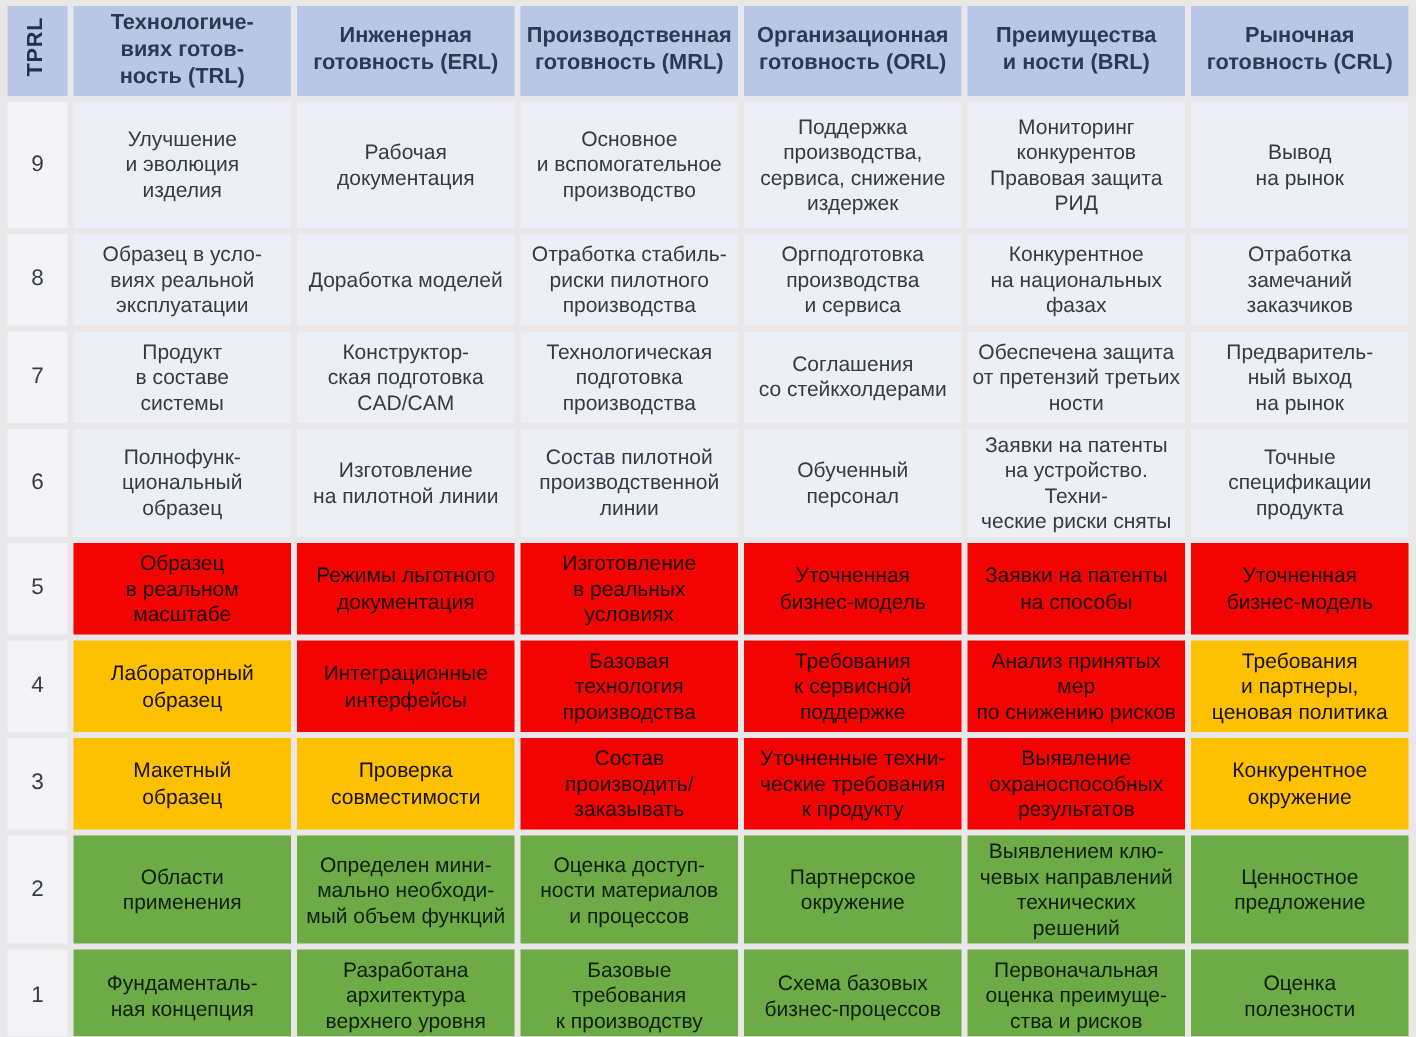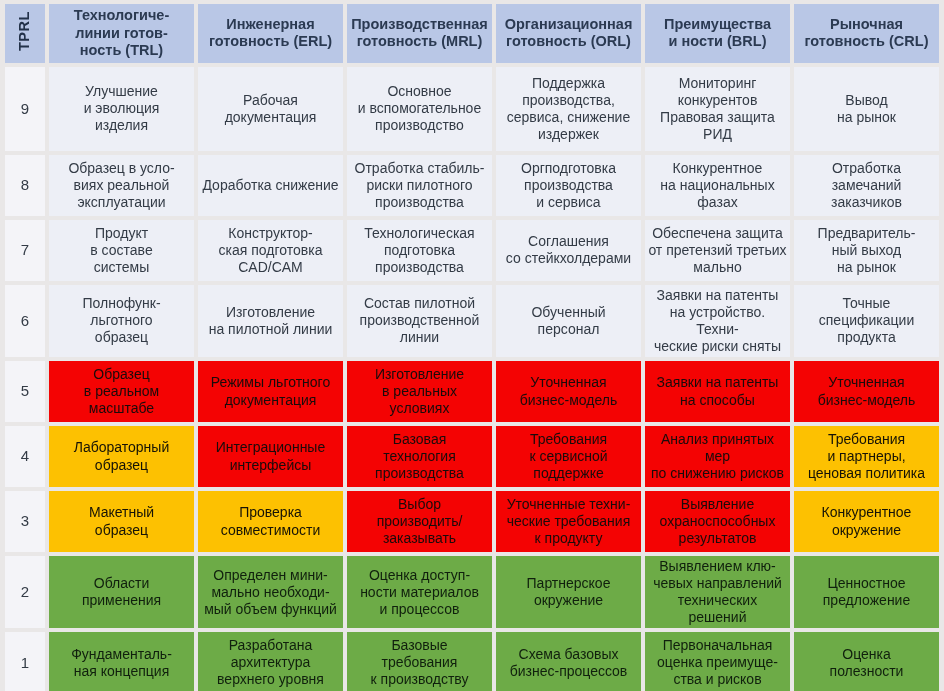--- a/index.html
+++ b/index.html
@@ -75,21 +75,21 @@
         <col>
         <col>
         <col>
         <col>
         <col>
     </colgroup>
     <thead>
       <tr>
         <th class="corner"><span class="vert">TPRL</span></th>
         <th>Технологиче-
-линии готов-
+виях готов-
 ность (TRL)</th>
         <th>Инженерная
 готовность (ERL)</th>
         <th>Производственная
 готовность (MRL)</th>
         <th>Организационная
 готовность (ORL)</th>
         <th>Преимущества
 и ности (BRL)</th>
         <th>Рыночная
@@ -116,21 +116,21 @@
 Правовая защита
 РИД</td>
         <td class="cell s-light">Вывод
 на рынок</td>
       </tr>
       <tr class="rx">
         <td class="lvl">8</td>
         <td class="cell s-light">Образец в усло-
 виях реальной
 эксплуатации</td>
-        <td class="cell s-light">Доработка снижение</td>
+        <td class="cell s-light">Доработка моделей</td>
         <td class="cell s-light">Отработка стабиль-
 риски пилотного
 производства</td>
         <td class="cell s-light">Оргподготовка
 производства
 и сервиса</td>
         <td class="cell s-light">Конкурентное
 на национальных
 фазах</td>
         <td class="cell s-light">Отработка
@@ -145,29 +145,29 @@
         <td class="cell s-light">Конструктор-
 ская подготовка
 CAD/CAM</td>
         <td class="cell s-light">Технологическая
 подготовка
 производства</td>
         <td class="cell s-light">Соглашения
 со стейкхолдерами</td>
         <td class="cell s-light">Обеспечена защита
 от претензий третьих
-мально</td>
+ности</td>
         <td class="cell s-light">Предваритель-
 ный выход
 на рынок</td>
       </tr>
       <tr class="rx">
         <td class="lvl">6</td>
         <td class="cell s-light">Полнофунк-
-льготного
+циональный
 образец</td>
         <td class="cell s-light">Изготовление
 на пилотной линии</td>
         <td class="cell s-light">Состав пилотной
 производственной
 линии</td>
         <td class="cell s-light">Обученный
 персонал</td>
         <td class="cell s-light">Заявки на патенты
 на устройство. Техни-
@@ -210,21 +210,21 @@
         <td class="cell s-yellow">Требования
 и партнеры,
 ценовая политика</td>
       </tr>
       <tr class="rx">
         <td class="lvl">3</td>
         <td class="cell s-yellow">Макетный
 образец</td>
         <td class="cell s-yellow">Проверка
 совместимости</td>
-        <td class="cell s-red">Выбор
+        <td class="cell s-red">Состав
 производить/
 заказывать</td>
         <td class="cell s-red">Уточненные техни-
 ческие требования
 к продукту</td>
         <td class="cell s-red">Выявление
 охраноспособных
 результатов</td>
         <td class="cell s-yellow">Конкурентное
 окружение</td>

